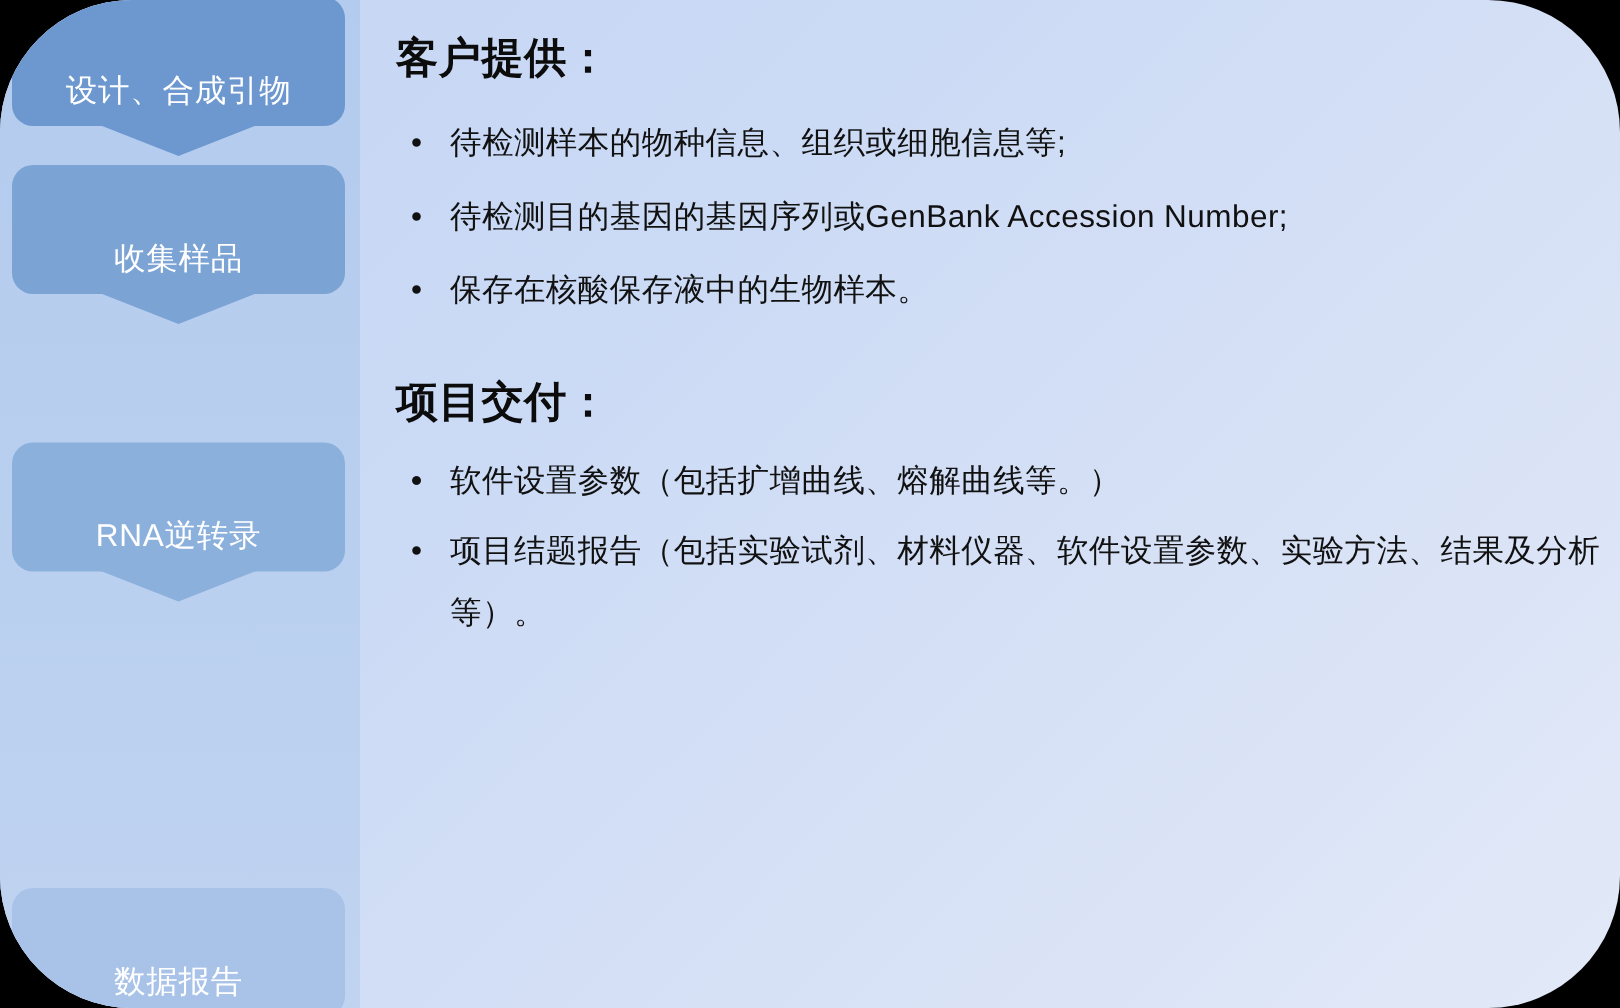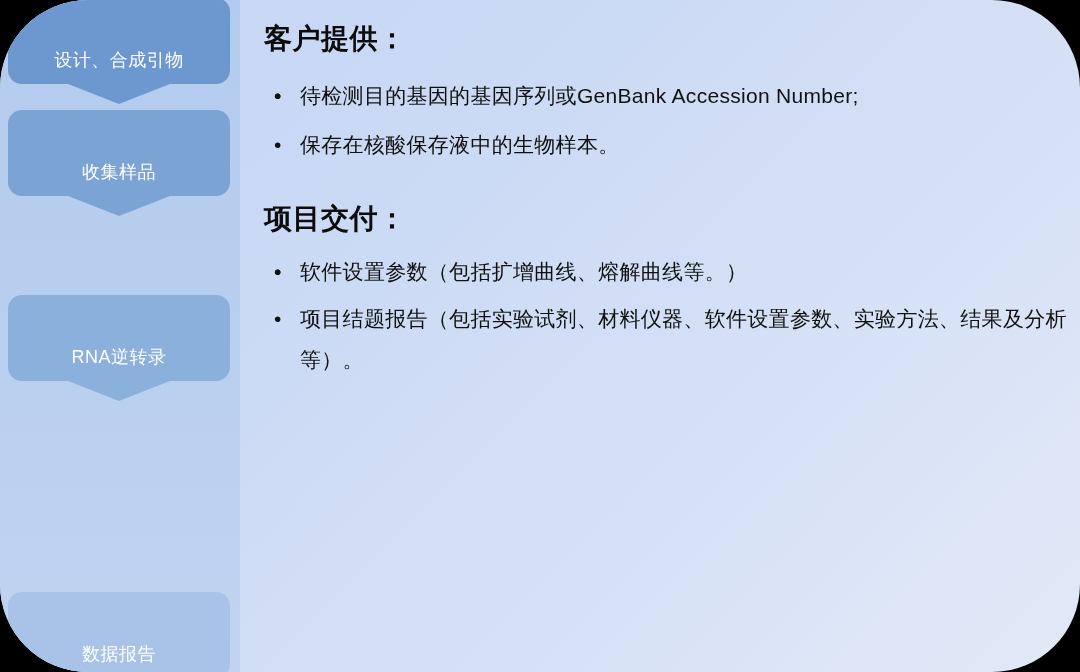--- a/index.html
+++ b/index.html
@@ -58,21 +58,21 @@
     transform: translateX(-50%);
     width: 0;
     height: 0;
     border-left: 56px solid transparent;
     border-right: 56px solid transparent;
     border-top-width: 22px;
     border-top-style: solid;
   }
   .step-label {
     color: #ffffff;
-    font-size: 18px;
+    font-size: 21px;
     letter-spacing: 0.5px;
     text-align: center;
     line-height: 1.2;
     padding: 0 8px;
     white-space: nowrap;
     margin-top: 40px;
   }
 
   
   #content {
@@ -152,20 +152,21 @@
       </div>
     </div>
 
   <div id="content">
 
     <div class="section" id="sec-1">
       <div class="sec-title">客户提供：</div>
       <ul class="bullets">
         <li>
           <span class="dot">•</span>
+          <span>待检测样本的物种信息、组织或细胞信息等;</span>
         </li>
         <li>
           <span class="dot">•</span>
           <span>待检测目的基因的基因序列或GenBank Accession Number;</span>
         </li>
         <li>
           <span class="dot">•</span>
           <span>保存在核酸保存液中的生物样本。</span>
         </li>
       </ul>

